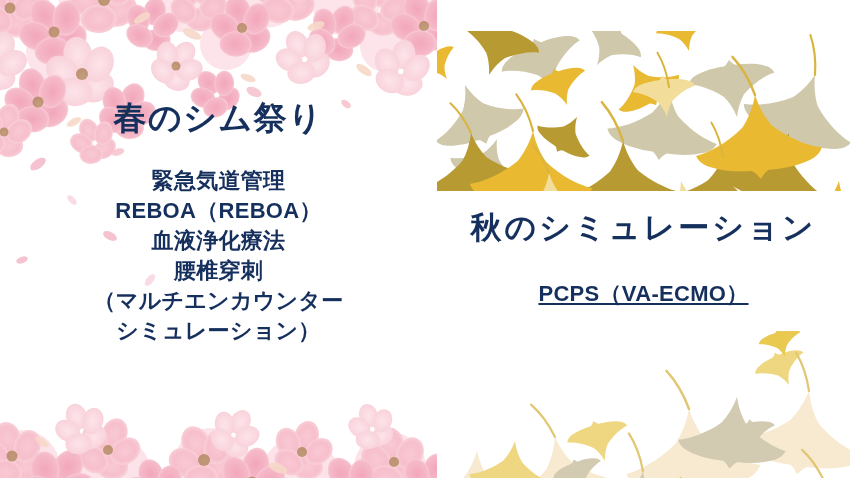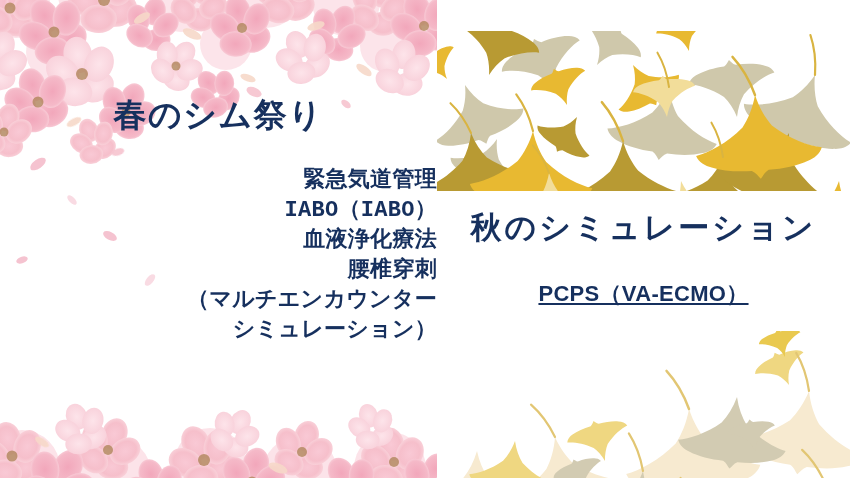--- a/index.html
+++ b/index.html
@@ -22,21 +22,20 @@
   
   .panel {
     position: absolute;
     top: 0;
     height: 478px;
     overflow: hidden;
   }
   #panel-spring {
     left: 0;
     width: 437px;
-    font-family: Liberation Mono, monospace;
   }
   #panel-autumn {
     left: 437px;
     width: 413px;
     margin-top: 31px;
   }
 
   
   .art {
     position: absolute;
@@ -64,21 +63,20 @@
     font-weight: 700;
     letter-spacing: 1.5px;
     line-height: 1.2;
   }
   #spring-list {
     top: 166px;
     font-size: 22px;
     font-weight: 700;
     line-height: 30px;
     letter-spacing: 0.3px;
-    text-align: right;
   }
   #spring-list .line { display: block; white-space: nowrap; }
 
   #autumn-title {
     top: 178px;
     font-size: 31px;
     font-weight: 700;
     letter-spacing: 3px;
     line-height: 1.2;
   }
@@ -266,21 +264,21 @@
             <ellipse cx="60" cy="70" rx="8" ry="3.5" transform="rotate(34 60 70)"></ellipse>
           </g>
         </g>
       </svg>
     </div>
 
     <div class="text-layer" id="spring-title">春のシム祭り</div>
 
     <div class="text-layer" id="spring-list">
       <span class="line">緊急気道管理</span>
-      <span class="line">IABO（IABO）</span>
+      <span class="line">REBOA（REBOA）</span>
       <span class="line">血液浄化療法</span>
       <span class="line">腰椎穿刺</span>
       <span class="line">（マルチエンカウンター</span>
       <span class="line">シミュレーション）</span>
     </div>
   </div>
 
   <div class="panel" id="panel-autumn">
 
     <div class="art" id="ginkgo-top">

